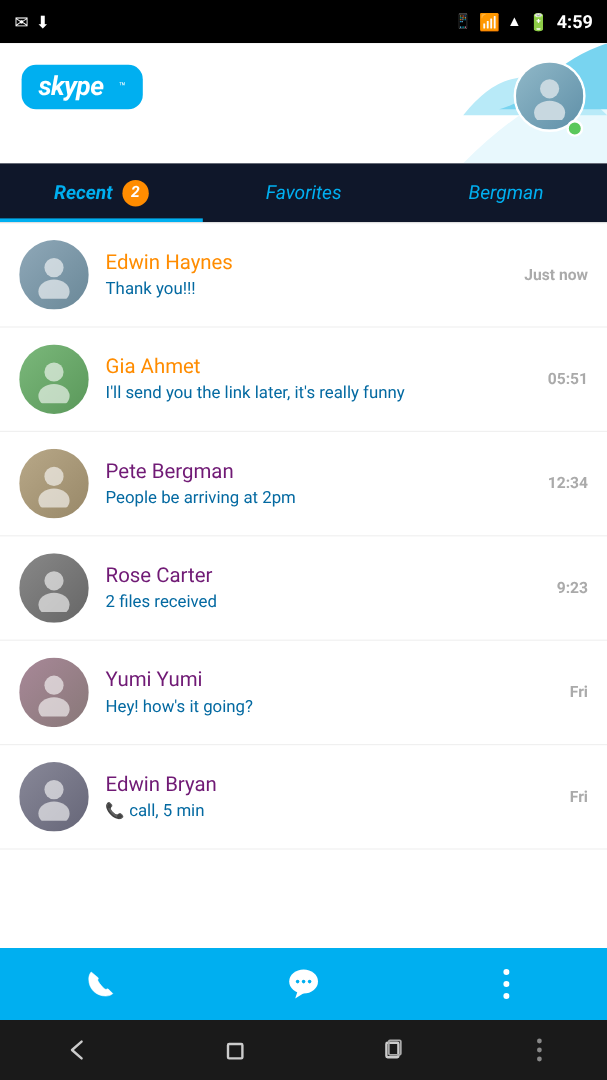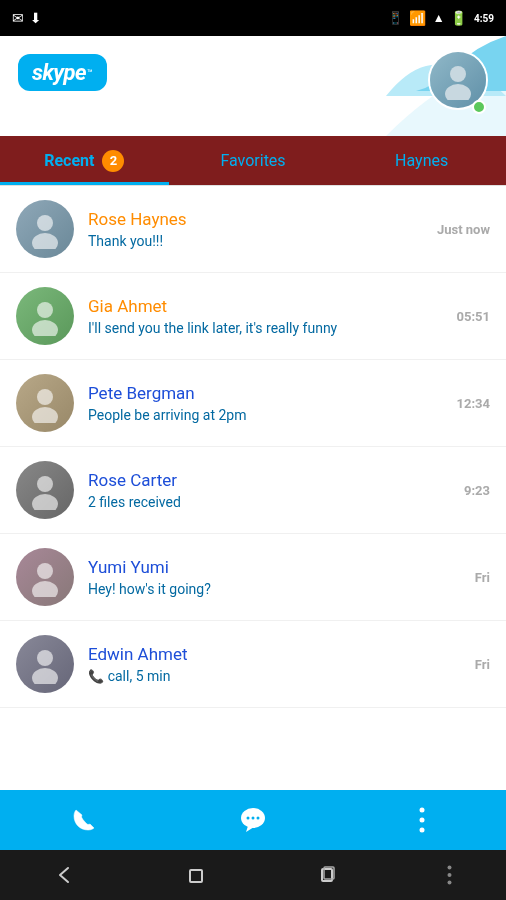--- a/index.html
+++ b/index.html
@@ -30,21 +30,21 @@
       display: flex;
       align-items: center;
       gap: 6px;
     }
     .status-icon {
       color: #fff;
       font-size: 14px;
     }
     .status-time {
       color: #fff;
-      font-size: 10px;
+      font-size: 15px;
       font-weight: bold;
     }
 
     
     .header {
       background: #fff;
       position: relative;
       height: 100px;
       overflow: hidden;
     }
@@ -57,20 +57,21 @@
     }
     .skype-logo {
       position: absolute;
       top: 18px;
       left: 18px;
       background: #00AFF0;
       border-radius: 12px;
       padding: 6px 14px;
       display: flex;
       align-items: center;
+      gap: 12px;
     }
     .skype-logo-text {
       color: #fff;
       font-size: 22px;
       font-weight: bold;
       font-style: italic;
       letter-spacing: -0.5px;
     }
     .skype-logo-tm {
       color: #fff;
@@ -96,22 +97,23 @@
       height: 14px;
       background: #5BC85B;
       border-radius: 50%;
       border: 2px solid #fff;
     }
 
     
     .tabs {
       display: flex;
       border-bottom: 1px solid #e0e0e0;
-      background: #7f1d1d;
+      background: #0f172a;
       height: 50px;
+      font-style: italic;
     }
     .tab {
       flex: 1;
       display: flex;
       align-items: center;
       justify-content: center;
       cursor: pointer;
       font-size: 16px;
       color: #00AFF0;
       font-weight: 400;
@@ -188,21 +190,21 @@
     }
     .conversation-name {
       font-size: 17px;
       font-weight: 400;
       margin-bottom: 4px;
     }
     .conversation-name.orange {
       color: #FF8C00;
     }
     .conversation-name.dark {
-      color: #1d4ed8;
+      color: #701a75;
     }
     .conversation-preview {
       font-size: 14px;
       color: #0369a1;
       white-space: nowrap;
       overflow: hidden;
       text-overflow: ellipsis;
     }
     .conversation-meta {
       display: flex;
@@ -304,37 +306,37 @@
 
 <div class="tabs">
   <div class="tab active">
     <span>Recent</span>
     <span class="tab-badge">2</span>
   </div>
   <div class="tab">
     <span>Favorites</span>
   </div>
   <div class="tab">
-    <span>Haynes</span>
+    <span>Bergman</span>
   </div>
 </div>
 
 <div class="conversation-list">
 
   <div class="conversation-item">
     <div class="avatar">
       <div class="avatar-placeholder avatar-bryan">
         <svg viewBox="0 0 40 40" width="40" height="40">
           <circle cx="20" cy="14" r="8" fill="rgba(255,255,255,0.6)"></circle>
           <ellipse cx="20" cy="34" rx="13" ry="10" fill="rgba(255,255,255,0.6)"></ellipse>
         </svg>
       </div>
     </div>
     <div class="conversation-content">
-      <div class="conversation-name orange">Rose Haynes</div>
+      <div class="conversation-name orange">Edwin Haynes</div>
       <div class="conversation-preview">Thank you!!!</div>
     </div>
     <div class="conversation-meta">
       <span class="conversation-time">Just now</span>
     </div>
   </div>
 
   <div class="conversation-item">
     <div class="avatar">
       <div class="avatar-placeholder avatar-gia">
@@ -410,21 +412,21 @@
   <div class="conversation-item">
     <div class="avatar">
       <div class="avatar-placeholder avatar-edwin">
         <svg viewBox="0 0 40 40" width="40" height="40">
           <circle cx="20" cy="14" r="8" fill="rgba(255,255,255,0.6)"></circle>
           <ellipse cx="20" cy="34" rx="13" ry="10" fill="rgba(255,255,255,0.6)"></ellipse>
         </svg>
       </div>
     </div>
     <div class="conversation-content">
-      <div class="conversation-name dark">Edwin Ahmet</div>
+      <div class="conversation-name dark">Edwin Bryan</div>
       <div class="conversation-preview">
         <span style="font-size:13px;">📞</span> call, 5 min
       </div>
     </div>
     <div class="conversation-meta">
       <span class="conversation-time">Fri</span>
     </div>
   </div>
 
 </div>

